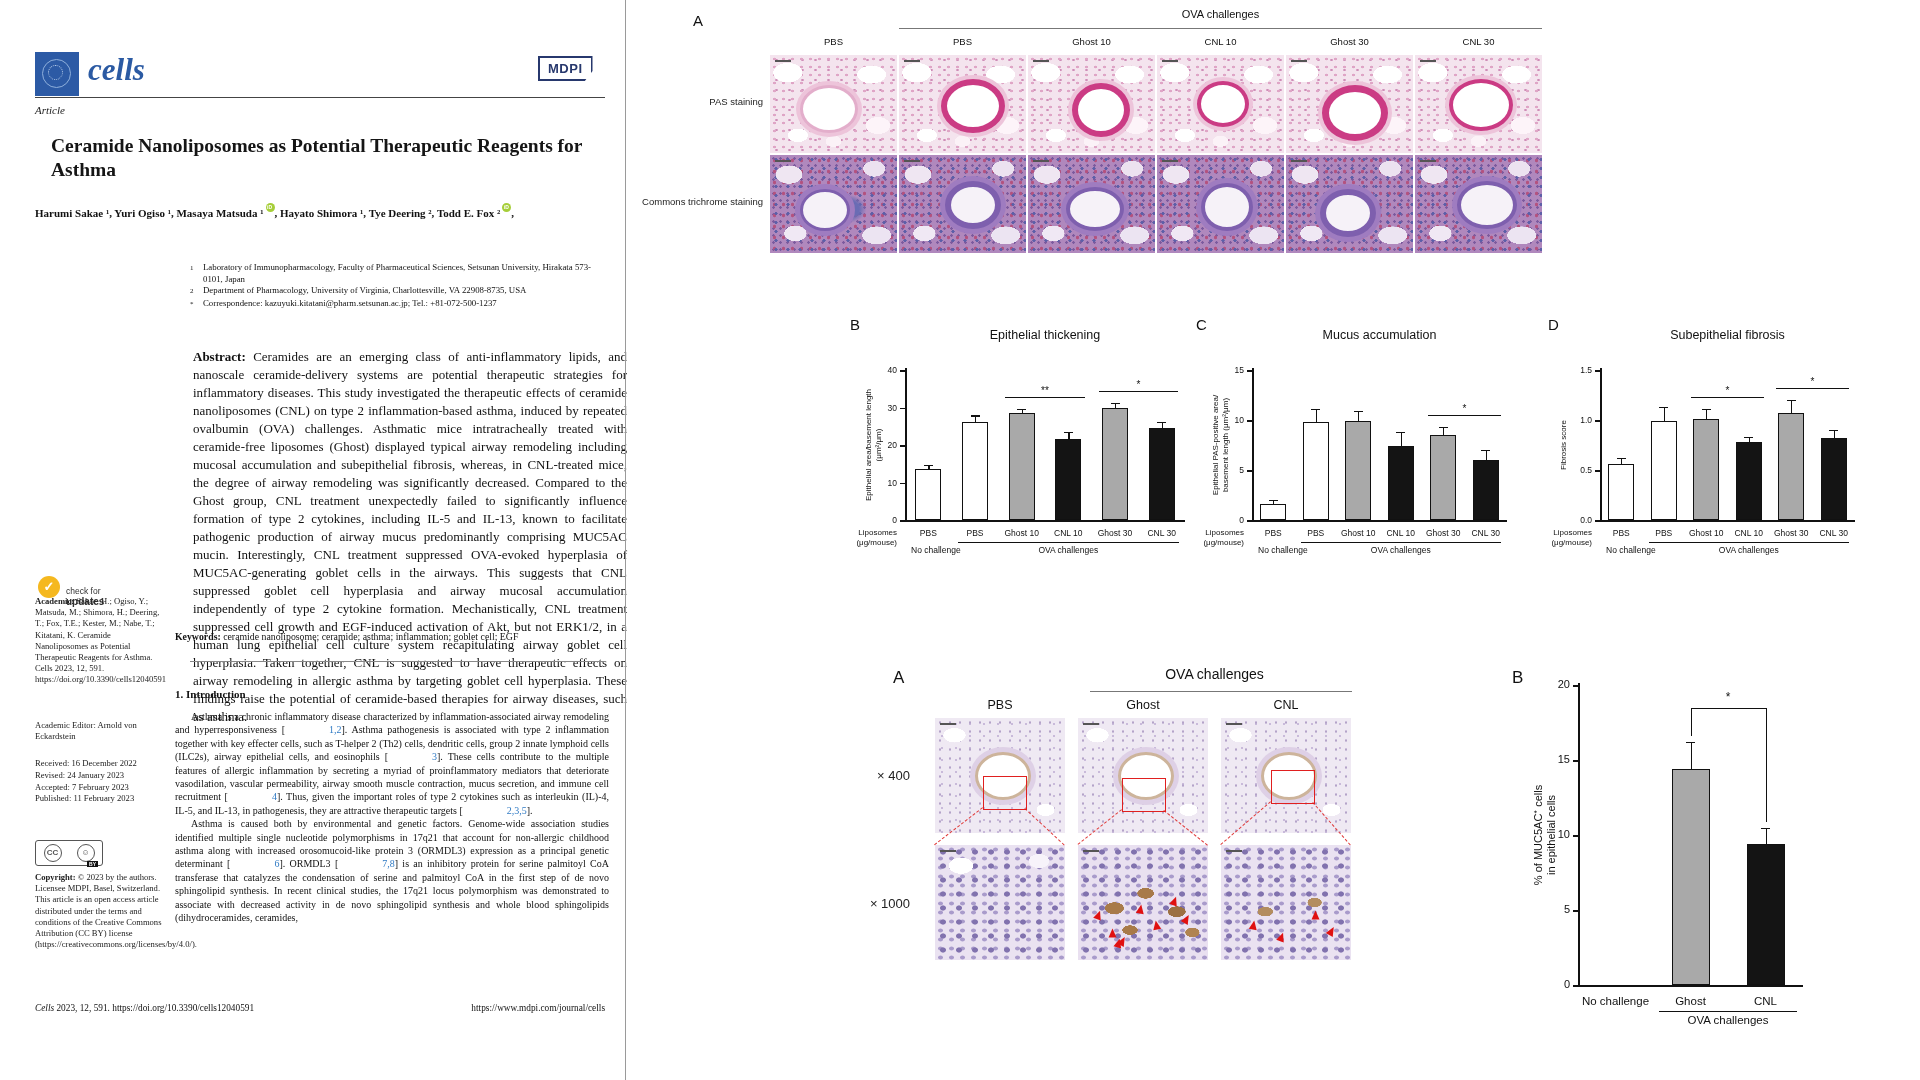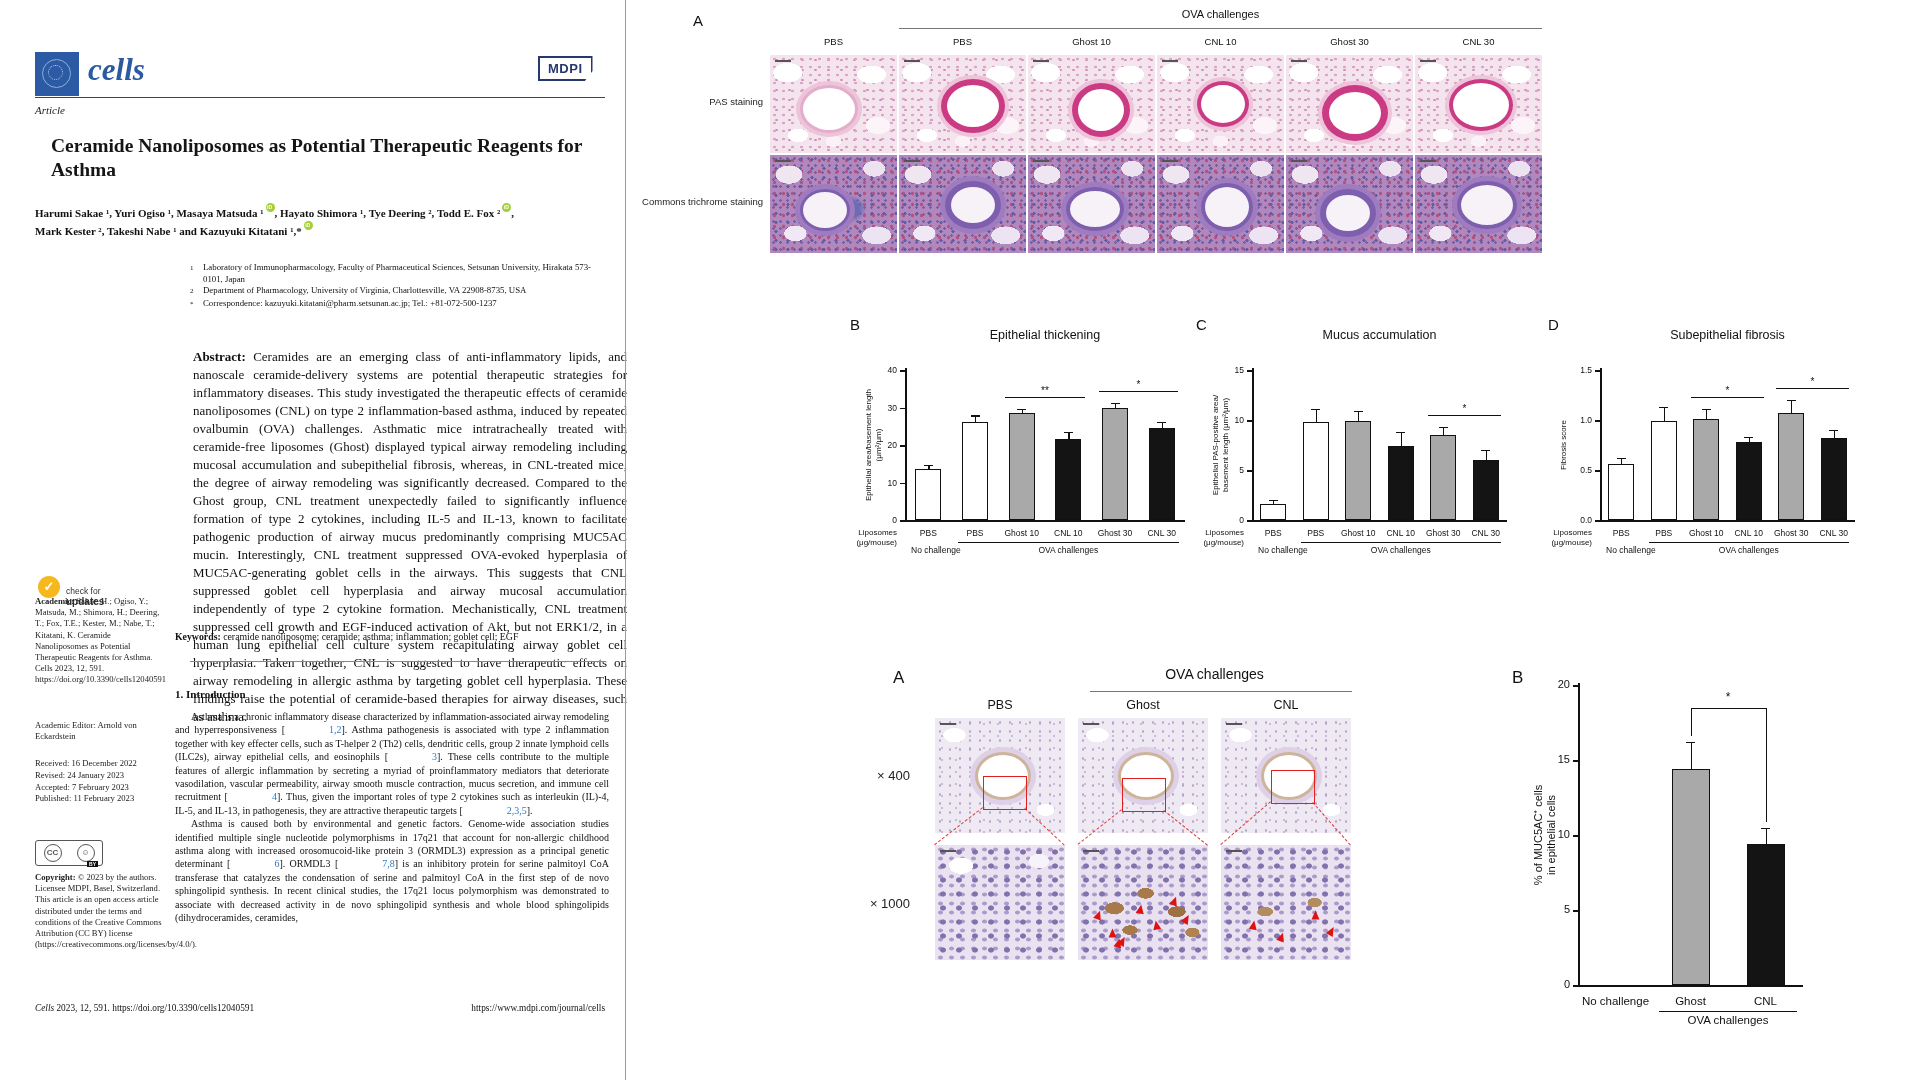--- a/index.html
+++ b/index.html
@@ -180,21 +180,20 @@
   <div class="cells-logo"></div>
   <div class="cells-text">cells</div>
   <div class="mdpi">MDPI</div>
   <div class="mast-rule"></div>
 
   <div class="article-type">Article</div>
   <h1 class="title" style="margin:16px;font-family:Liberation Serif, serif;">Ceramide Nanoliposomes as Potential Therapeutic Reagents for Asthma</h1>
 
   <div class="authors">
     <div><span>Harumi Sakae ¹, Yuri Ogiso ¹, Masaya Matsuda ¹</span><span class="orcid"></span><span>, Hayato Shimora ¹, Tye Deering ², Todd E. Fox ²</span><span class="orcid"></span><span>,</span></div>
-    <div><span>Mark Kester ², Takeshi Nabe ¹ and Kazuyuki Kitatani ¹,*</span><span class="orcid"></span></div>
   </div>
 
   <div class="affils">
     <div class="affil-row">
       <span class="affil-marker">1</span>
       <span class="affil-text">Laboratory of Immunopharmacology, Faculty of Pharmaceutical Sciences, Setsunan University, Hirakata 573-0101, Japan</span>
     </div>
     <div class="affil-row">
       <span class="affil-marker">2</span>
       <span class="affil-text">Department of Pharmacology, University of Virginia, Charlottesville, VA 22908-8735, USA</span>

